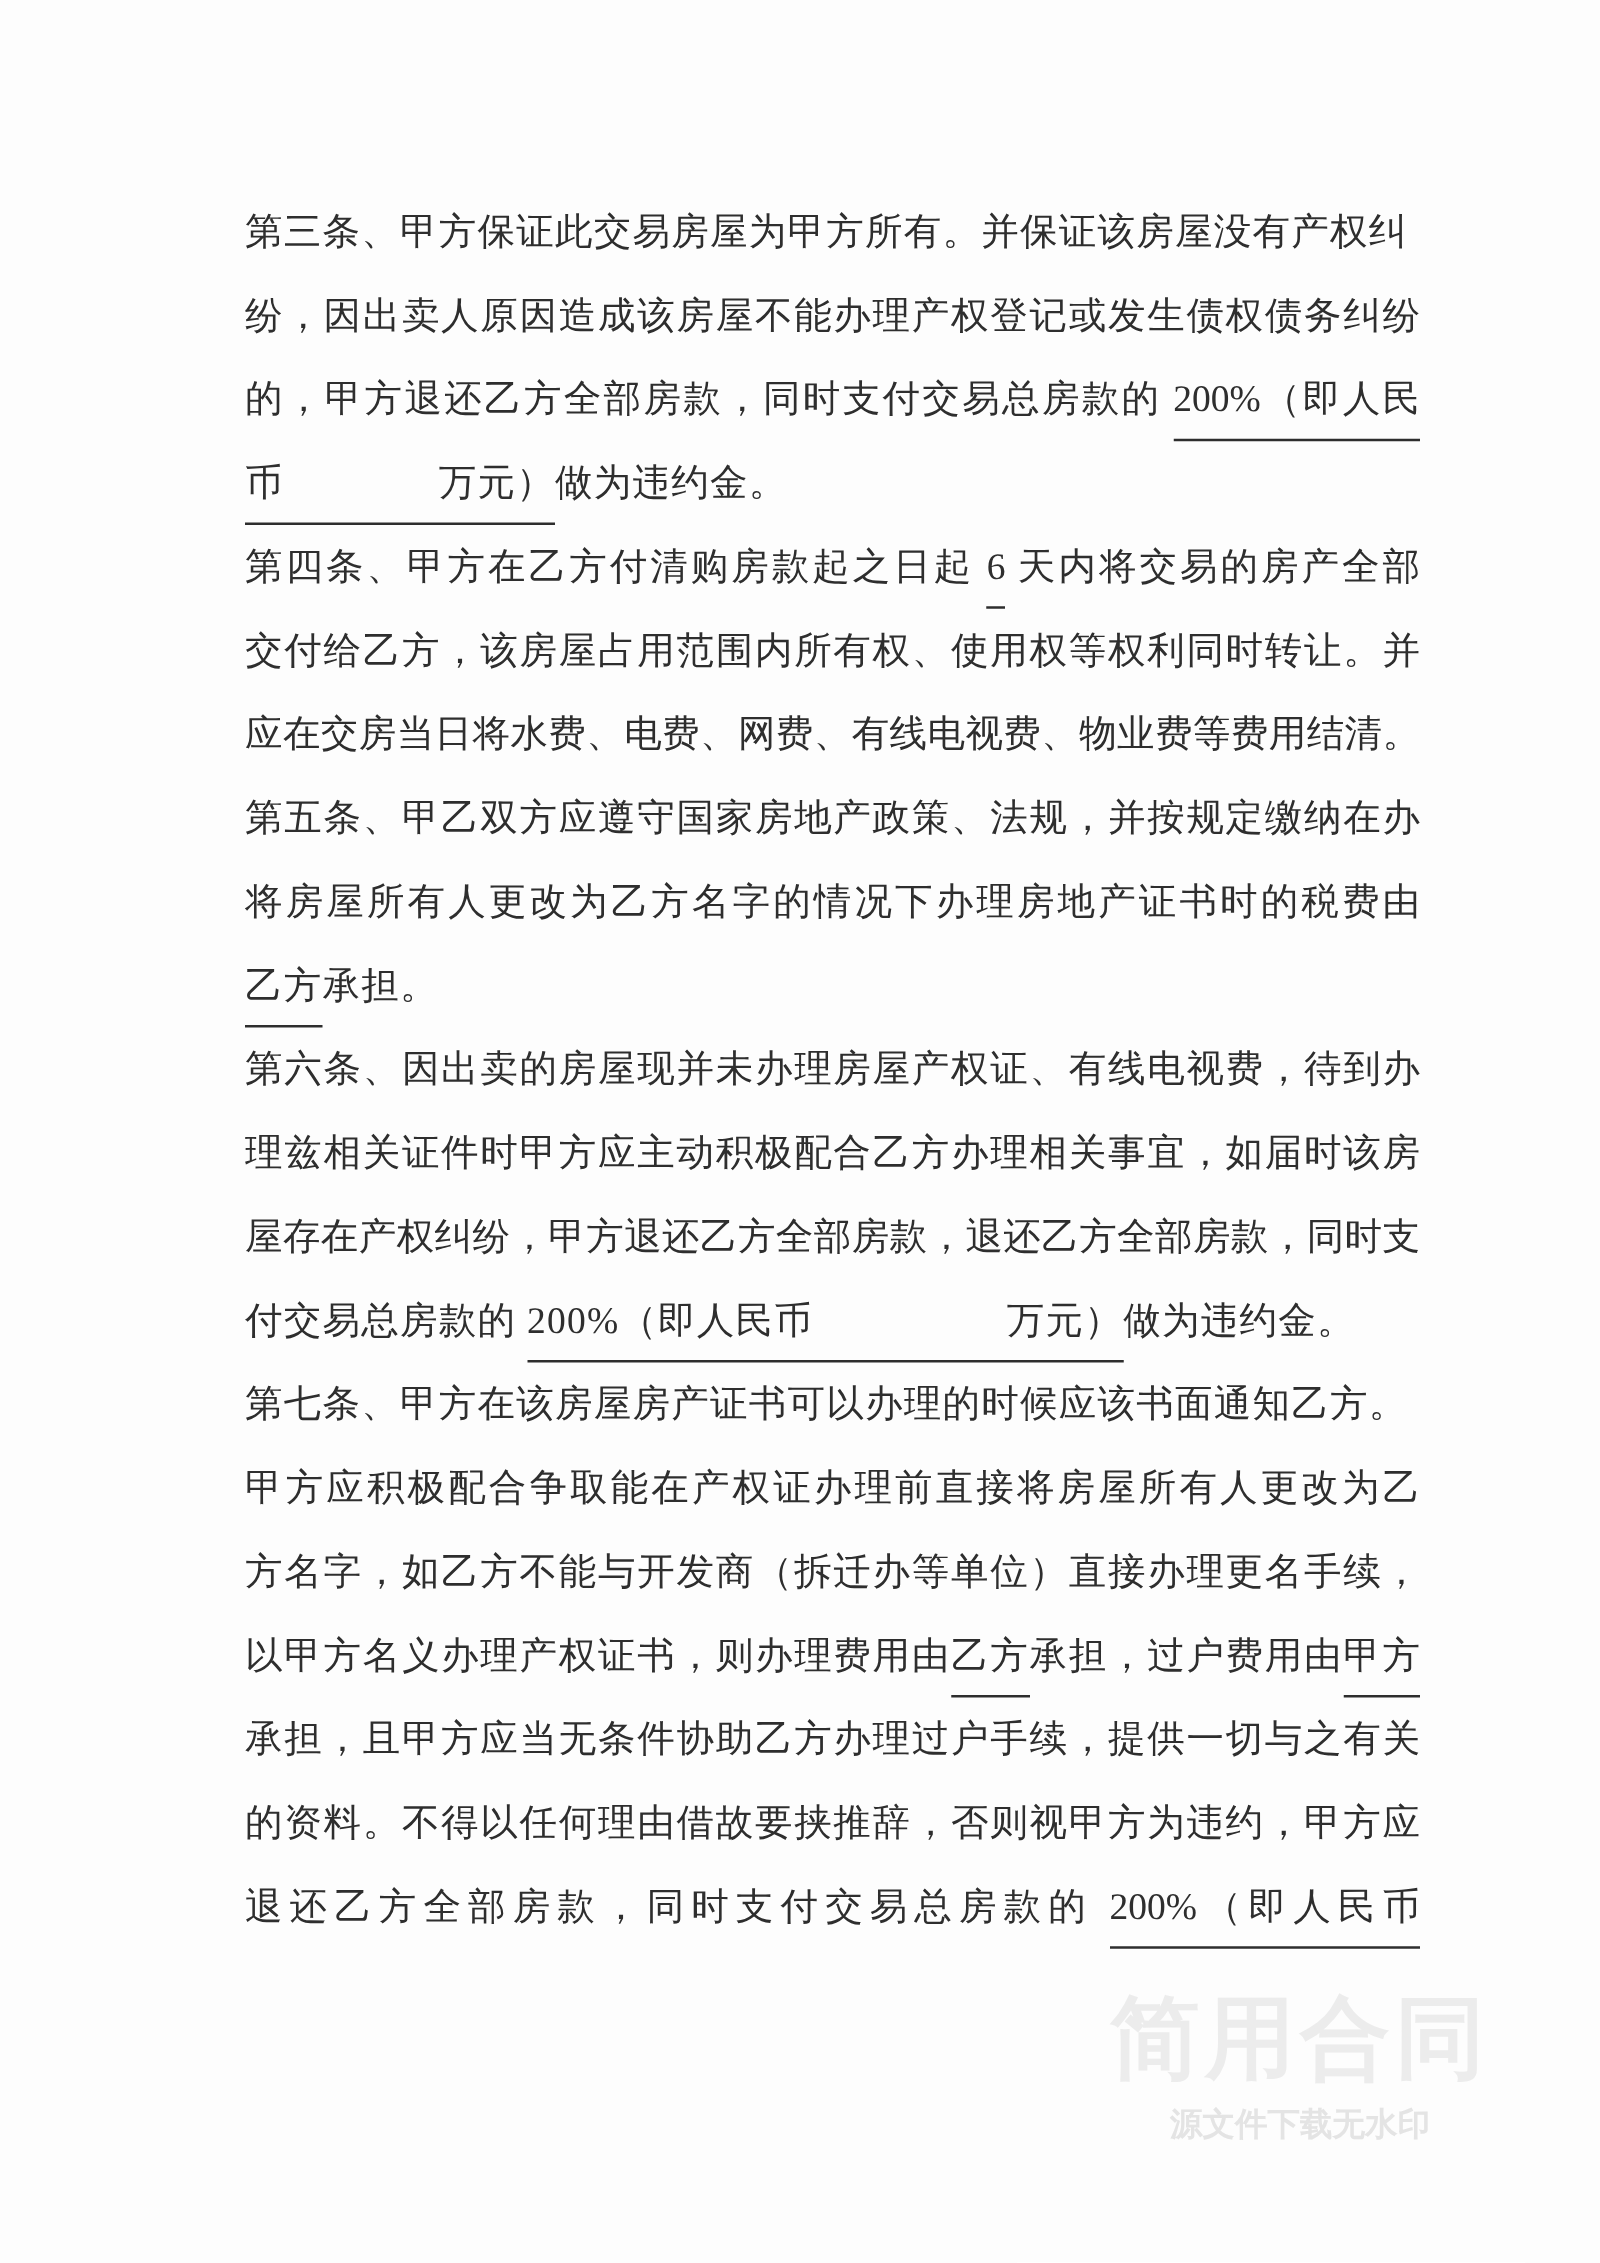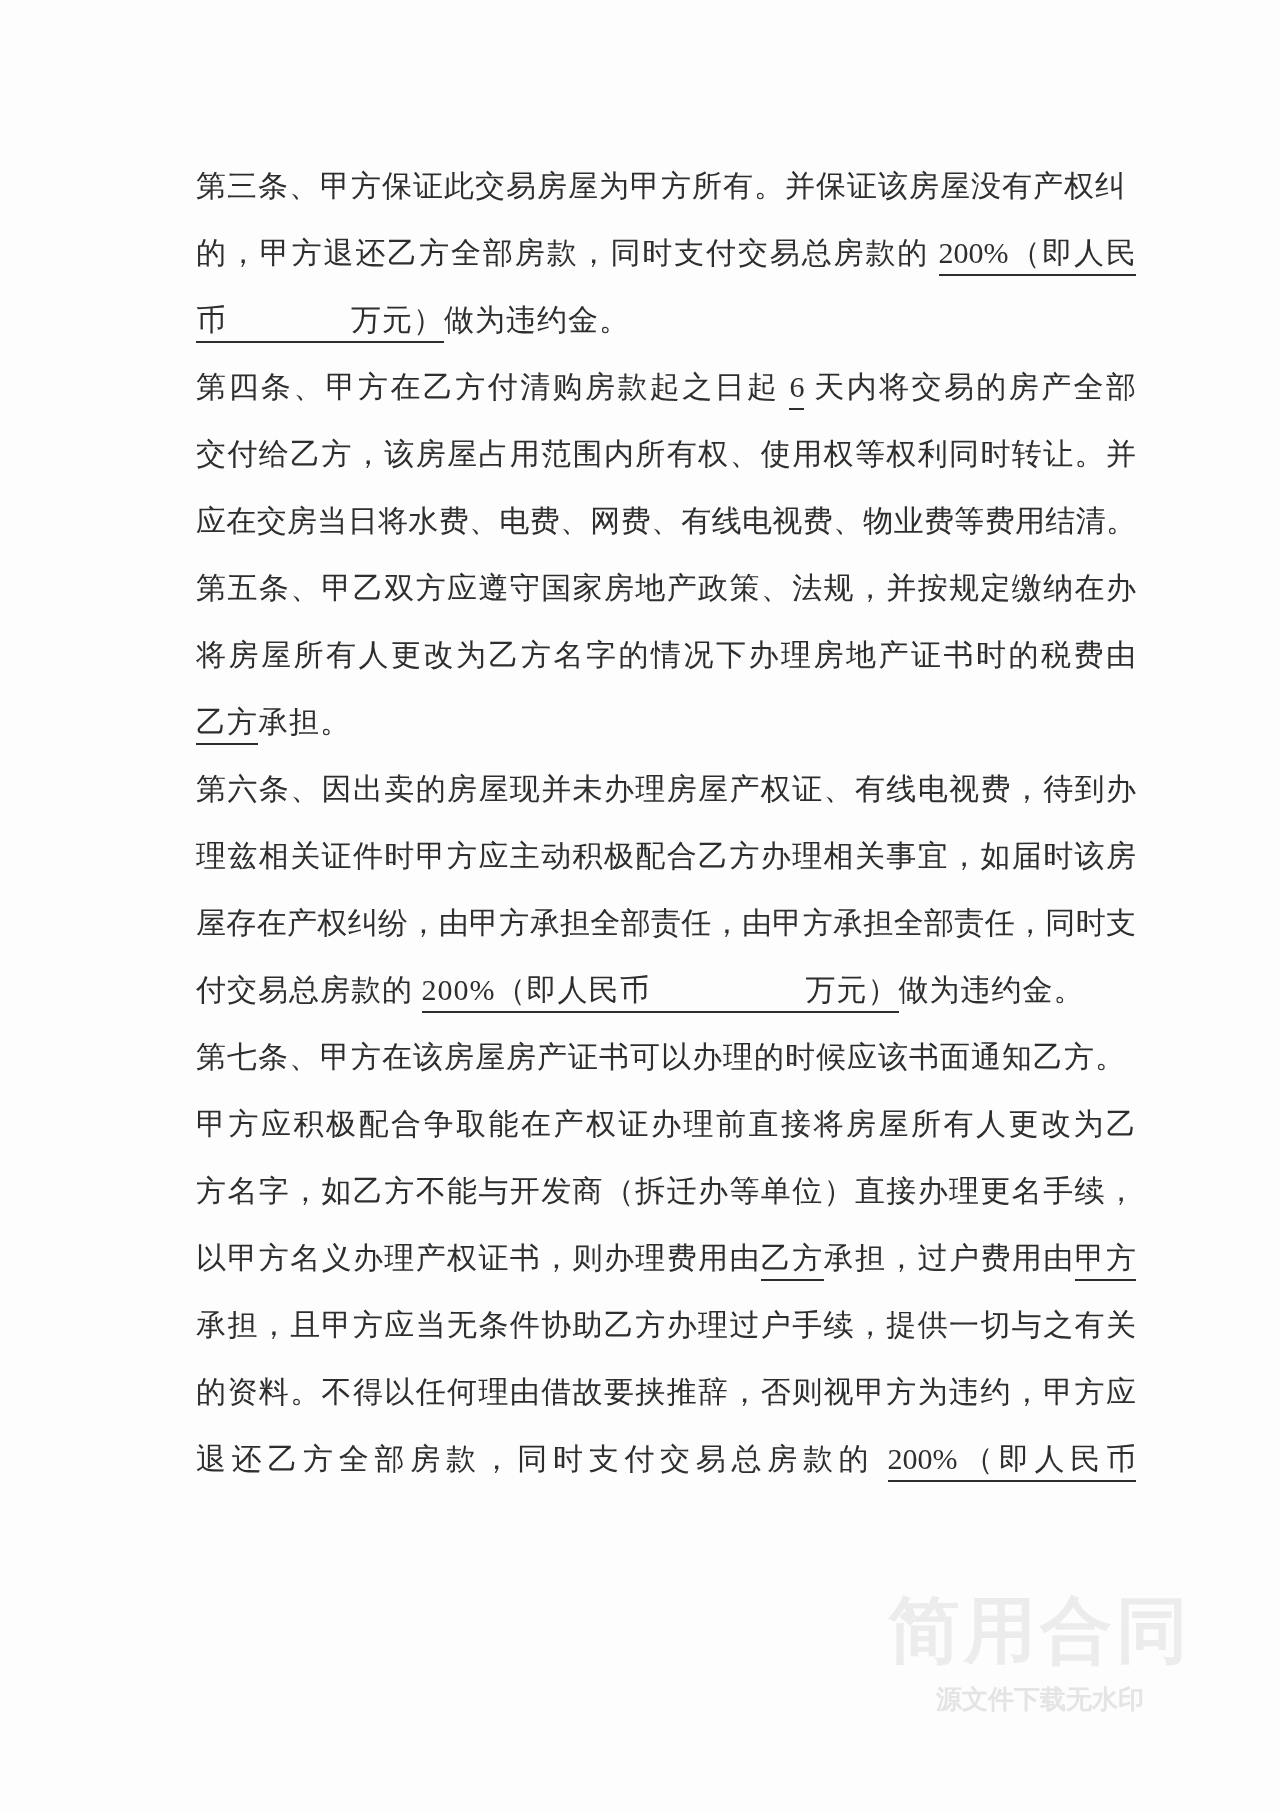--- a/index.html
+++ b/index.html
@@ -34,21 +34,21 @@
     white-space: nowrap;
   }
   .line.left {
     text-align: left;
     text-align-last: left;
     letter-spacing: 1px;
   }
   .line span { white-space: pre-wrap; }
   .u {
     border-bottom: 2px solid var(--ink, #2e2e2e);
-    padding-bottom: 5px;
+    padding-bottom: 15px;
   }
   .watermark {
     position: absolute;
     z-index: 1;
     right: 88px;
     top: 1592px;
     text-align: center;
     font-family: Liberation Serif, serif;
     font-weight: bold;
     user-select: none;
@@ -67,31 +67,32 @@
     color: var(--wm2, #e4e4e4);
   }
 </style>
 </head>
 <body>
 
 <div class="page">
 
   <div class="contract-body">
       <div class="line left"><span>第三条、甲方保证此交易房屋为甲方所有。并保证该房屋没有产权纠</span></div>
+      <div class="line"><span>纷，因出卖人原因造成该房屋不能办理产权登记或发生债权债务纠纷</span></div>
       <div class="line"><span>的，甲方退还乙方全部房款，同时支付交易总房款的 </span><span class="u">200%（即人民</span></div>
       <div class="line left"><span class="u">币　　　　万元）</span><span>做为违约金。</span></div>
       <div class="line"><span>第四条、甲方在乙方付清购房款起之日起 </span><span class="u">6</span><span> 天内将交易的房产全部</span></div>
       <div class="line"><span>交付给乙方，该房屋占用范围内所有权、使用权等权利同时转让。并</span></div>
       <div class="line"><span>应在交房当日将水费、电费、网费、有线电视费、物业费等费用结清。</span></div>
       <div class="line"><span>第五条、甲乙双方应遵守国家房地产政策、法规，并按规定缴纳在办</span></div>
       <div class="line"><span>将房屋所有人更改为乙方名字的情况下办理房地产证书时的税费由</span></div>
       <div class="line left"><span class="u">乙方</span><span>承担。</span></div>
       <div class="line"><span>第六条、因出卖的房屋现并未办理房屋产权证、有线电视费，待到办</span></div>
       <div class="line"><span>理兹相关证件时甲方应主动积极配合乙方办理相关事宜，如届时该房</span></div>
-      <div class="line"><span>屋存在产权纠纷，由甲方承担全部责任，由甲方承担全部责任，同时支</span></div>
+      <div class="line"><span>屋存在产权纠纷，甲方退还乙方全部房款，退还乙方全部房款，同时支</span></div>
       <div class="line left"><span>付交易总房款的 </span><span class="u">200%（即人民币　　　　　万元）</span><span>做为违约金。</span></div>
       <div class="line left"><span>第七条、甲方在该房屋房产证书可以办理的时候应该书面通知乙方。</span></div>
       <div class="line"><span>甲方应积极配合争取能在产权证办理前直接将房屋所有人更改为乙</span></div>
       <div class="line"><span>方名字，如乙方不能与开发商（拆迁办等单位）直接办理更名手续，</span></div>
       <div class="line"><span>以甲方名义办理产权证书，则办理费用由</span><span class="u">乙方</span><span>承担，过户费用由</span><span class="u">甲方</span></div>
       <div class="line"><span>承担，且甲方应当无条件协助乙方办理过户手续，提供一切与之有关</span></div>
       <div class="line"><span>的资料。不得以任何理由借故要挟推辞，否则视甲方为违约，甲方应</span></div>
       <div class="line"><span>退还乙方全部房款，同时支付交易总房款的 </span><span class="u">200%（即人民币</span></div>
     </div>
 

